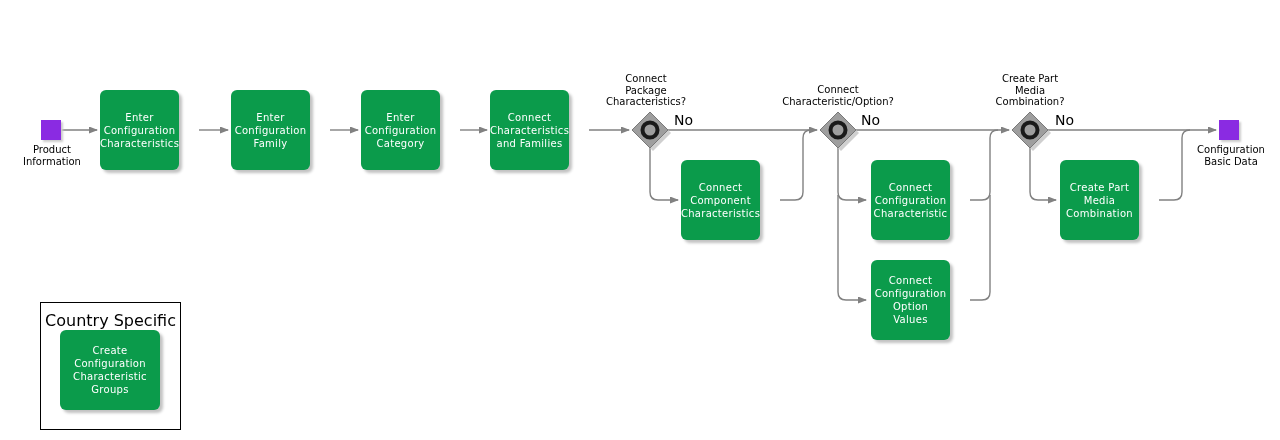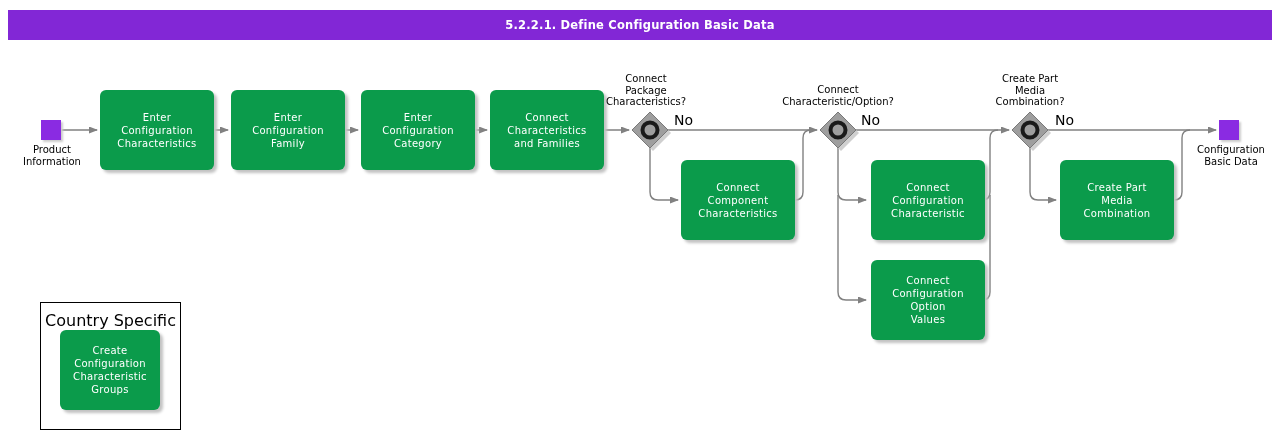--- a/index.html
+++ b/index.html
@@ -7,21 +7,21 @@
     position:relative;width:1280px;height:440px;background:#ffffff;overflow:hidden;
     font-family:"DejaVu Sans","Liberation Sans",sans-serif;
   }
   .banner{
     position:absolute;left:8px;top:10px;width:1264px;height:30px;
     background:#8227d6;display:flex;align-items:center;justify-content:center;
   }
   .banner-title{color:#ffffff;font-size:11.5px;font-weight:bold;letter-spacing:.2px;}
   svg.wires{position:absolute;left:0;top:0;width:1280px;height:440px;}
   .task{
-    position:absolute;width:114px;height:80px;background:#0b9b4b;border-radius:6px;
+    position:absolute;width:79px;height:80px;background:#0b9b4b;border-radius:6px;
     box-shadow:3px 3px 3px #c2c2c2;color:#ffffff;font-size:10px;line-height:13px;
     display:flex;align-items:center;justify-content:center;text-align:center;
     white-space:pre-line;letter-spacing:.3px;
   }
   .event{
     position:absolute;width:20px;height:20px;background:#8a2be2;
     box-shadow:2px 2px 2px #cccccc;
   }
   .evt-label{
     position:absolute;transform:translateX(-50%);color:#000000;font-size:10px;line-height:12px;
@@ -40,23 +40,20 @@
     position:absolute;left:0;top:8px;width:100%;text-align:center;
     color:#000000;font-size:16px;
   }
   .country-task{left:60px;top:330px;width:100px;}
 </style>
 </head>
 <body>
 
 <div class="canvas">
 
-  <div class="banner">
-    <span class="banner-title">5.2.2.1. Define Configuration Basic Data</span>
-  </div>
 
   <svg class="wires" viewBox="0 0 1280 440">
     <defs>
       <marker id="arr" markerWidth="9" markerHeight="8" refX="8" refY="3.5" orient="auto" markerUnits="userSpaceOnUse">
         <path d="M0,0 L9,3.5 L0,7 Z" fill="#818181"></path>
       </marker>
     </defs>
     <g stroke="#818181" stroke-width="1.4" fill="none">
       <path d="M61,130 H97" marker-end="url(#arr)"></path>
       <path d="M199,130 H228" marker-end="url(#arr)"></path>

